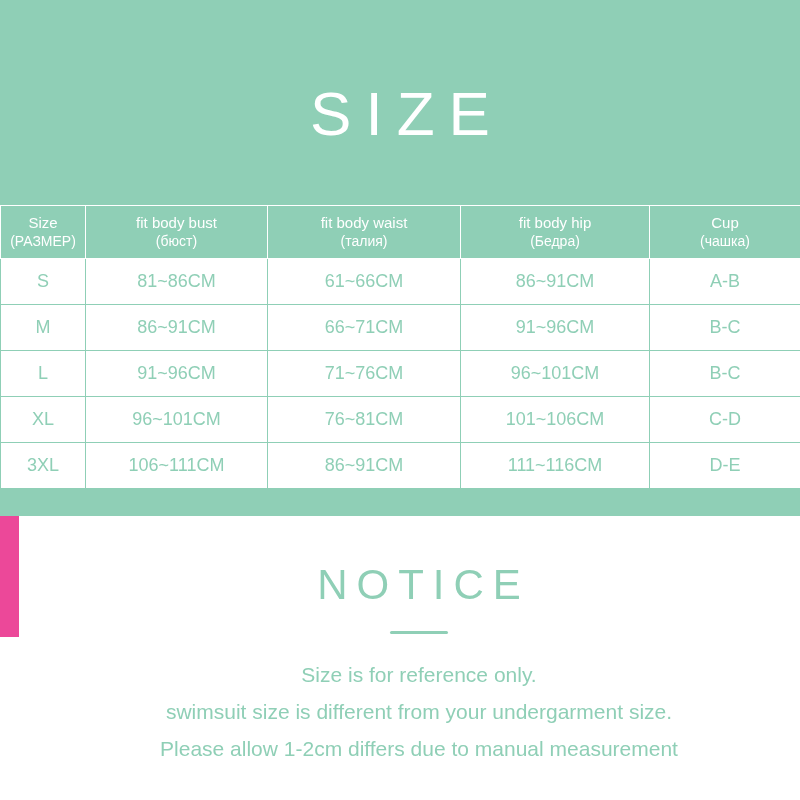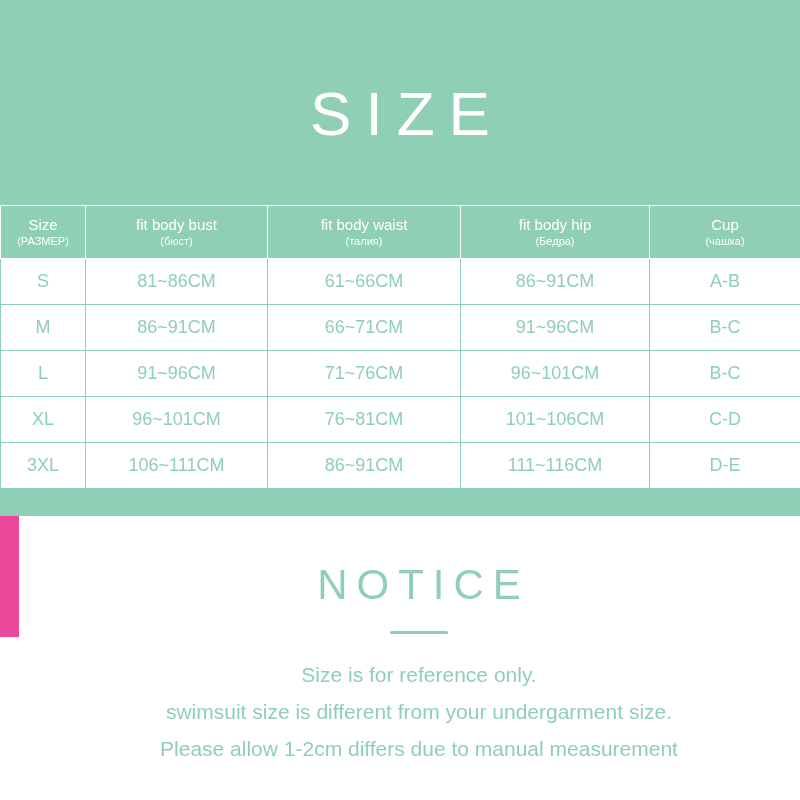--- a/index.html
+++ b/index.html
@@ -65,21 +65,21 @@
     background: transparent;
   }
   table.size-table thead th {
     height: 48px;
     font-size: 15px;
     line-height: 1.25;
     padding: 2px 0;
   }
   table.size-table thead th .sub {
     display: block;
-    font-size: 11px;
+    font-size: 14px;
     text-align: center;
   }
   table.size-table tbody td {
     height: 43px;
     font-size: 18px;
   }
   
   col.c0 { width: 85px; }
   col.c1 { width: 182px; }
   col.c2 { width: 193px; }

